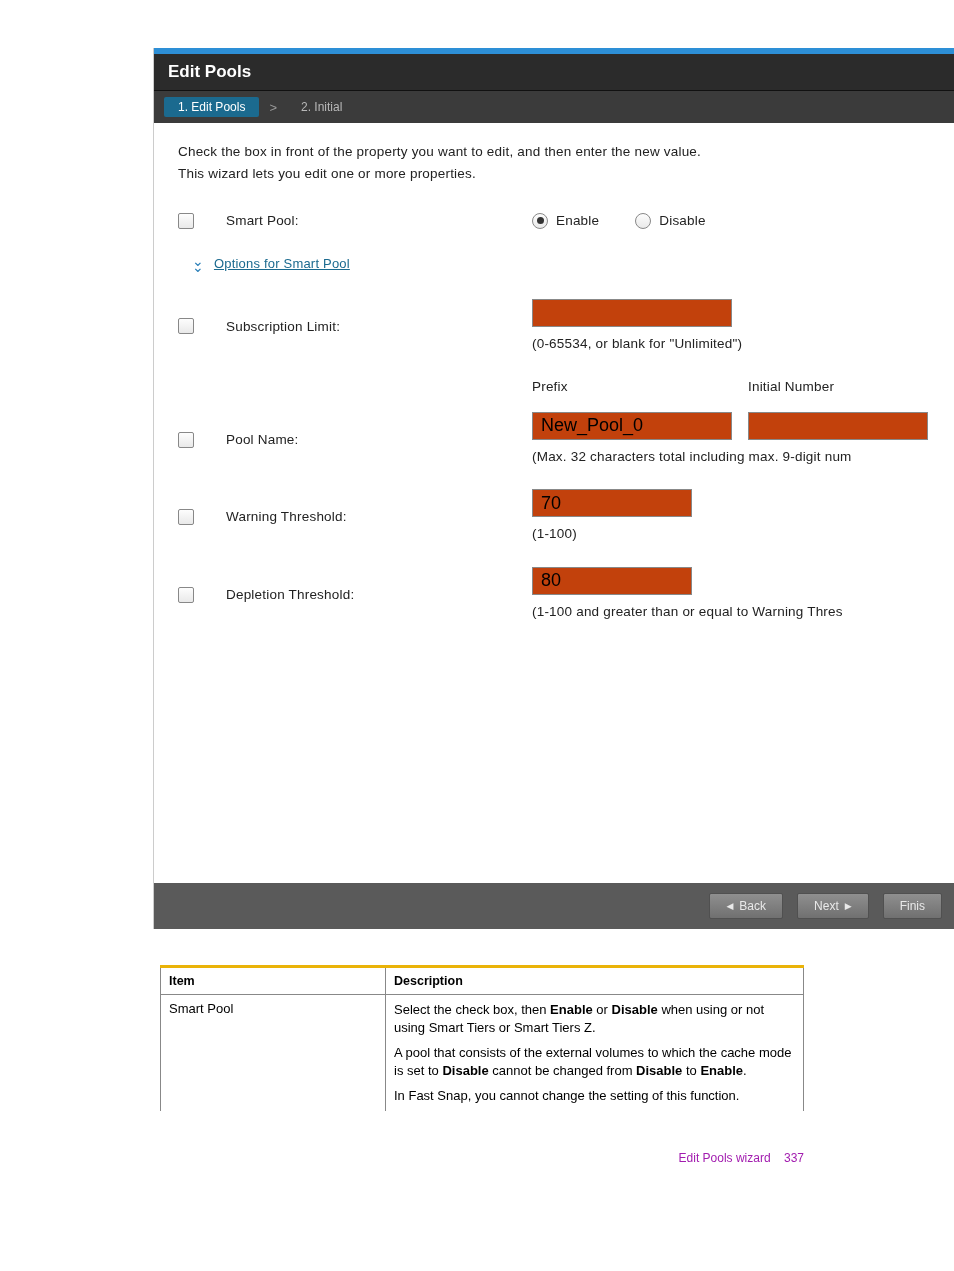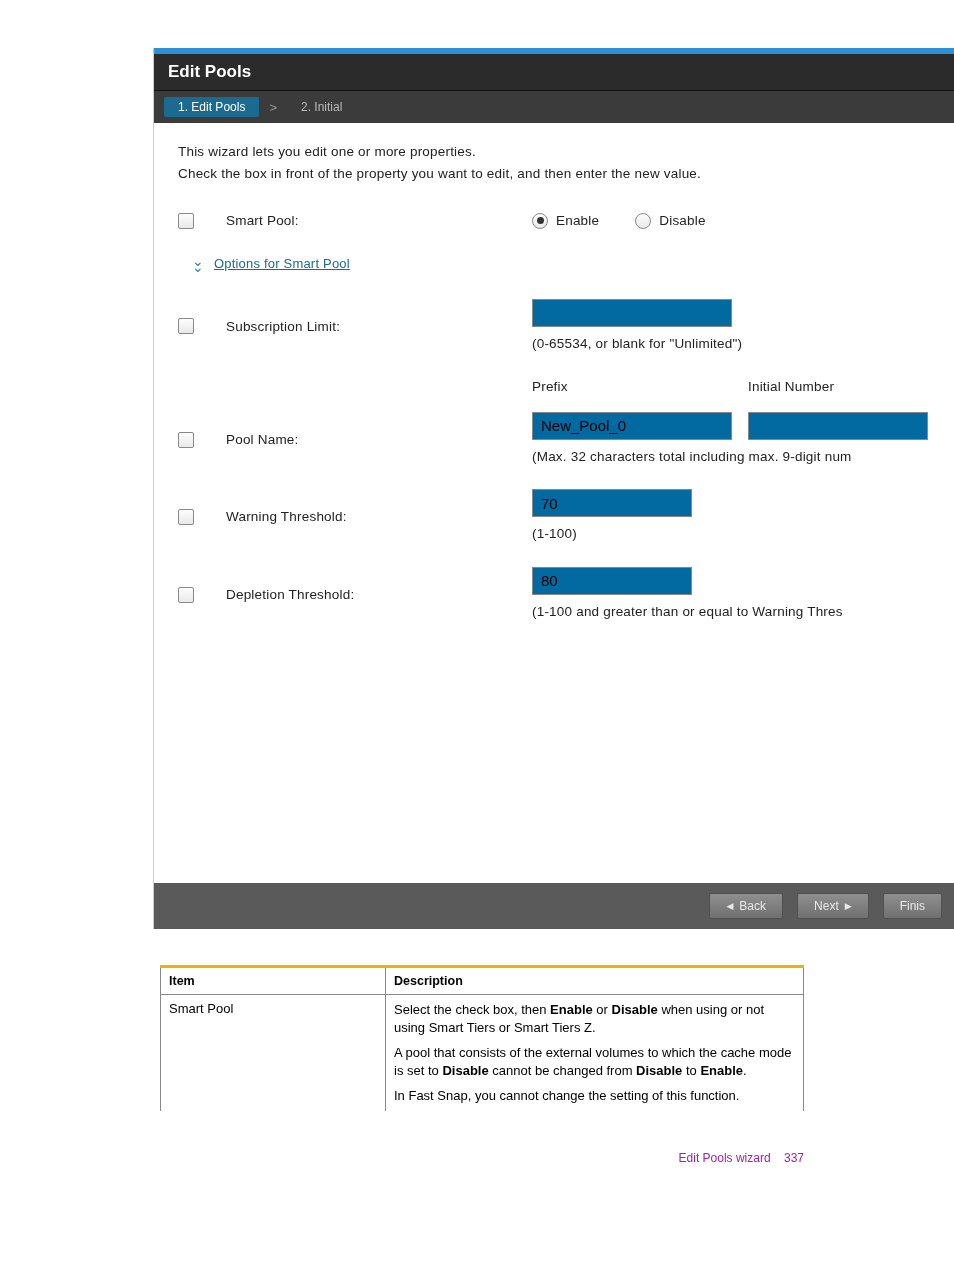--- a/index.html
+++ b/index.html
@@ -19,21 +19,21 @@
     .checkbox { width: 16px; height: 16px; border: 1px solid #888; background: linear-gradient(#fdfdfd, #e9e9e9); border-radius: 2px; }
     .label-col { width: 306px; font-size: 13.5px; color: #222; }
     .val-col { flex: 1; font-size: 13.5px; color: #222; }
     .radiogrp { display: flex; align-items: center; gap: 36px; }
     .radio-wrap { display: inline-flex; align-items: center; gap: 8px; }
     .radio { width: 16px; height: 16px; border: 1px solid #888; border-radius: 50%; background: linear-gradient(#fdfdfd, #e9e9e9); display: inline-flex; align-items: center; justify-content: center; }
     .radio .dot { width: 7px; height: 7px; border-radius: 50%; background: #333; }
     .options-link { margin-left: 14px; display: flex; align-items: center; gap: 10px; margin-bottom: 24px; }
     .chevrons { color: #2a7fb8; font-size: 14px; display: inline-flex; flex-direction: column; line-height: 6px; }
     .link-text { color: #1b6a8f; text-decoration: underline; font-size: 13px; }
-    .tbox { border: 1px solid #888; background: #0369a1; padding: 4px 8px; font-size: 15px; width: 200px; height: 28px; font-family: inherit; }
+    .tbox { border: 1px solid #888; background: #c2410c; padding: 4px 8px; font-size: 18px; width: 200px; height: 28px; font-family: inherit; }
     .hint { color: #222; font-size: 13.5px; margin-top: 6px; }
     .col-headers { display: flex; margin-bottom: 8px; }
     .col-headers .h1 { width: 216px; }
     .footer-bar { background: #5a5a5a; height: 46px; display: flex; align-items: center; justify-content: flex-end; padding: 0 12px; gap: 14px; }
     .wbtn { background: linear-gradient(#8f8f8f, #707070); color: #e9e9e9; border: 1px solid #505050; font-size: 12px; padding: 5px 16px; border-radius: 2px; display: inline-flex; align-items: center; gap: 6px; }
     .wbtn .tri { font-size: 9px; }
     .desc-table-wrap { margin: 36px 150px 0 160px; }
     .desc-table { width: 100%; border-collapse: collapse; font-size: 13px; }
     .desc-table td, .desc-table th { border: 1px solid #888; padding: 6px 8px; text-align: left; vertical-align: top; }
     .desc-table th { font-size: 12.5px; background: #fff; }
@@ -56,22 +56,22 @@
       </span>
       <span class="crumb-sep">&gt;</span>
       <span class="crumb">
         <span>2.</span>&nbsp;
         <span>Initial</span>
       </span>
     </div>
 
     <div class="content-area">
       <div class="intro">
+        <div>Check the  box in front of the property you want to edit, and then enter the new value.</div>
         <div>This wizard lets you edit one or more properties.</div>
-        <div>Check the  box in front of the property you want to edit, and then enter the new value.</div>
       </div>
 
       <div class="row">
         <div class="cb-col">
             <div class="checkbox"></div>
           </div>
         <div class="label-col">Smart Pool:</div>
         <div class="val-col">
           <div class="radiogrp">
             <span class="radio-wrap">

